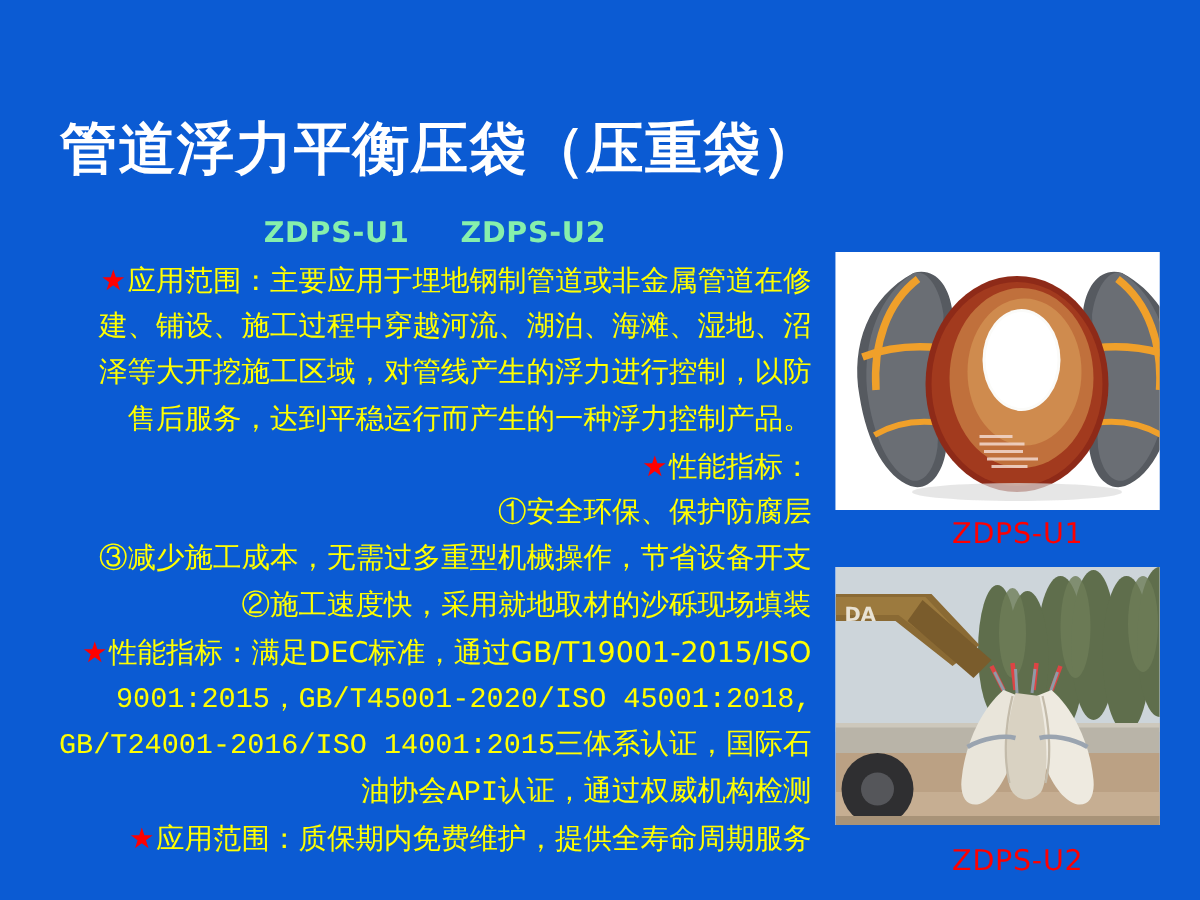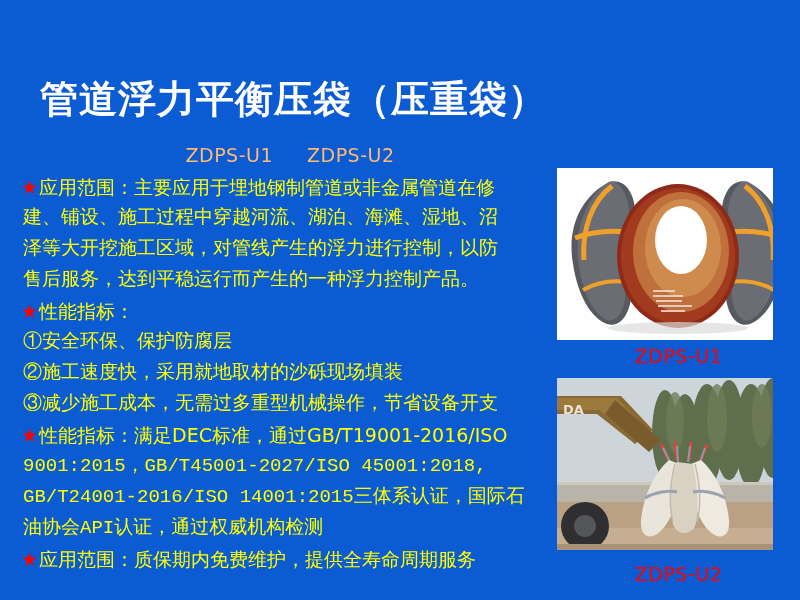--- a/index.html
+++ b/index.html
@@ -33,40 +33,41 @@
     letter-spacing: 1px;
     line-height: 46px;
     white-space: nowrap;
   }
   .subtitle {
     position: absolute;
     left: 40px;
     top: 142px;
     width: 500px;
     text-align: center;
-    color: #fdba74;
-    font-size: 19px;
-    font-weight: normal;
+    color: #86efac;
+    font-size: 19px;
+    font-weight: bold;
     letter-spacing: 0.5px;
     line-height: 26px;
     white-space: nowrap;
   }
   .subtitle .sku {
     display: inline-block;
   }
   .subtitle .sku + .sku {
     margin-left: 34px;
   }
 
   
   .body-col {
     position: absolute;
-    left: 21px;
+    left: 36px;
     top: 172px;
     width: 505px;
+    text-align: right;
   }
   .line {
     height: 31px;
     line-height: 31px;
     color: #ffff00;
     font-size: 19px;
     white-space: nowrap;
     letter-spacing: 0px;
   }
   .star {
@@ -119,25 +120,25 @@
 
   <div class="body-col">
 
     <div class="line"><span class="star">★</span><span>应用范围：</span><span>主要应用于埋地钢制管道或非金属管道在修</span></div>
     <div class="line hang">建、铺设、施工过程中穿越河流、湖泊、海滩、湿地、沼</div>
     <div class="line hang">泽等大开挖施工区域，对管线产生的浮力进行控制，以防</div>
     <div class="line hang">售后服务，达到平稳运行而产生的一种浮力控制产品。</div>
 
     <div class="line"><span class="star">★</span><span>性能指标：</span></div>
     <div class="line hang">①安全环保、保护防腐层</div>
+    <div class="line hang">③减少施工成本，无需过多重型机械操作，节省设备开支</div>
     <div class="line hang">②施工速度快，采用就地取材的沙砾现场填装</div>
-    <div class="line hang">③减少施工成本，无需过多重型机械操作，节省设备开支</div>
-
-    <div class="line"><span class="star">★</span><span>性能指标：</span><span>满足DEC标准，通过GB/T19001-2016/ISO</span></div>
-    <div class="line hang">9001:2015，GB/T45001-2027/ISO 45001:2018,</div>
+
+    <div class="line"><span class="star">★</span><span>性能指标：</span><span>满足DEC标准，通过GB/T19001-2015/ISO</span></div>
+    <div class="line hang">9001:2015，GB/T45001-2020/ISO 45001:2018,</div>
     <div class="line hang">GB/T24001-2016/ISO 14001:2015三体系认证，国际石</div>
     <div class="line hang">油协会API认证，通过权威机构检测</div>
 
     <div class="line"><span class="star">★</span><span>应用范围：</span><span>质保期内免费维护，提供全寿命周期服务</span></div>
 
   </div>
 
   <div class="photo photo-1">
     <svg width="243" height="172" viewBox="0 0 243 172">
       <rect x="0" y="0" width="243" height="172" fill="#ffffff"></rect>

